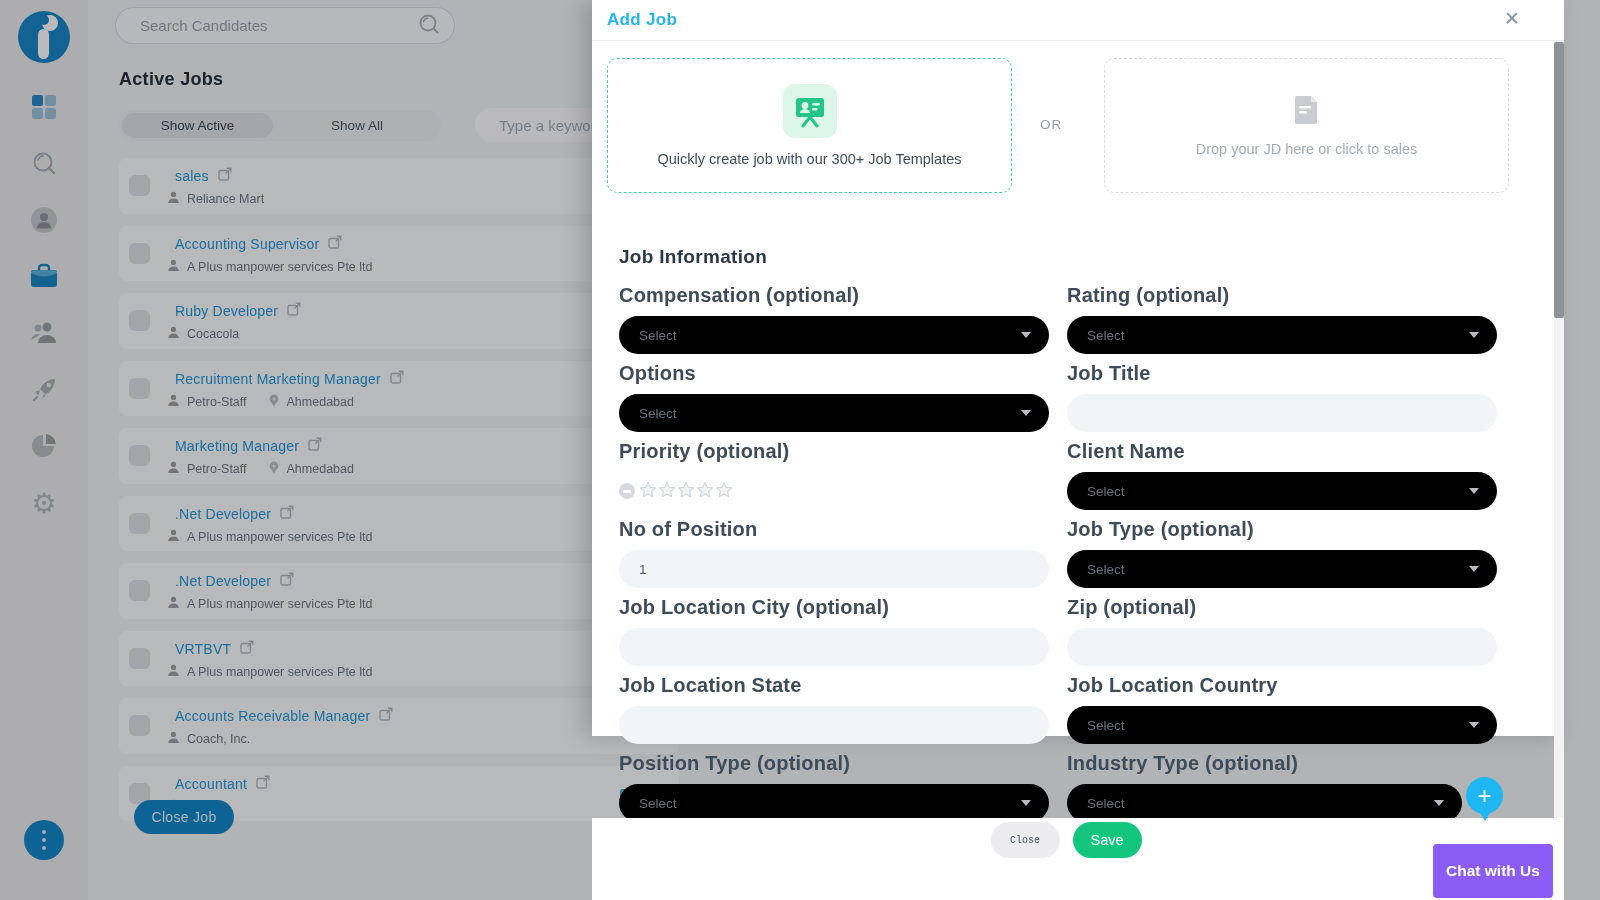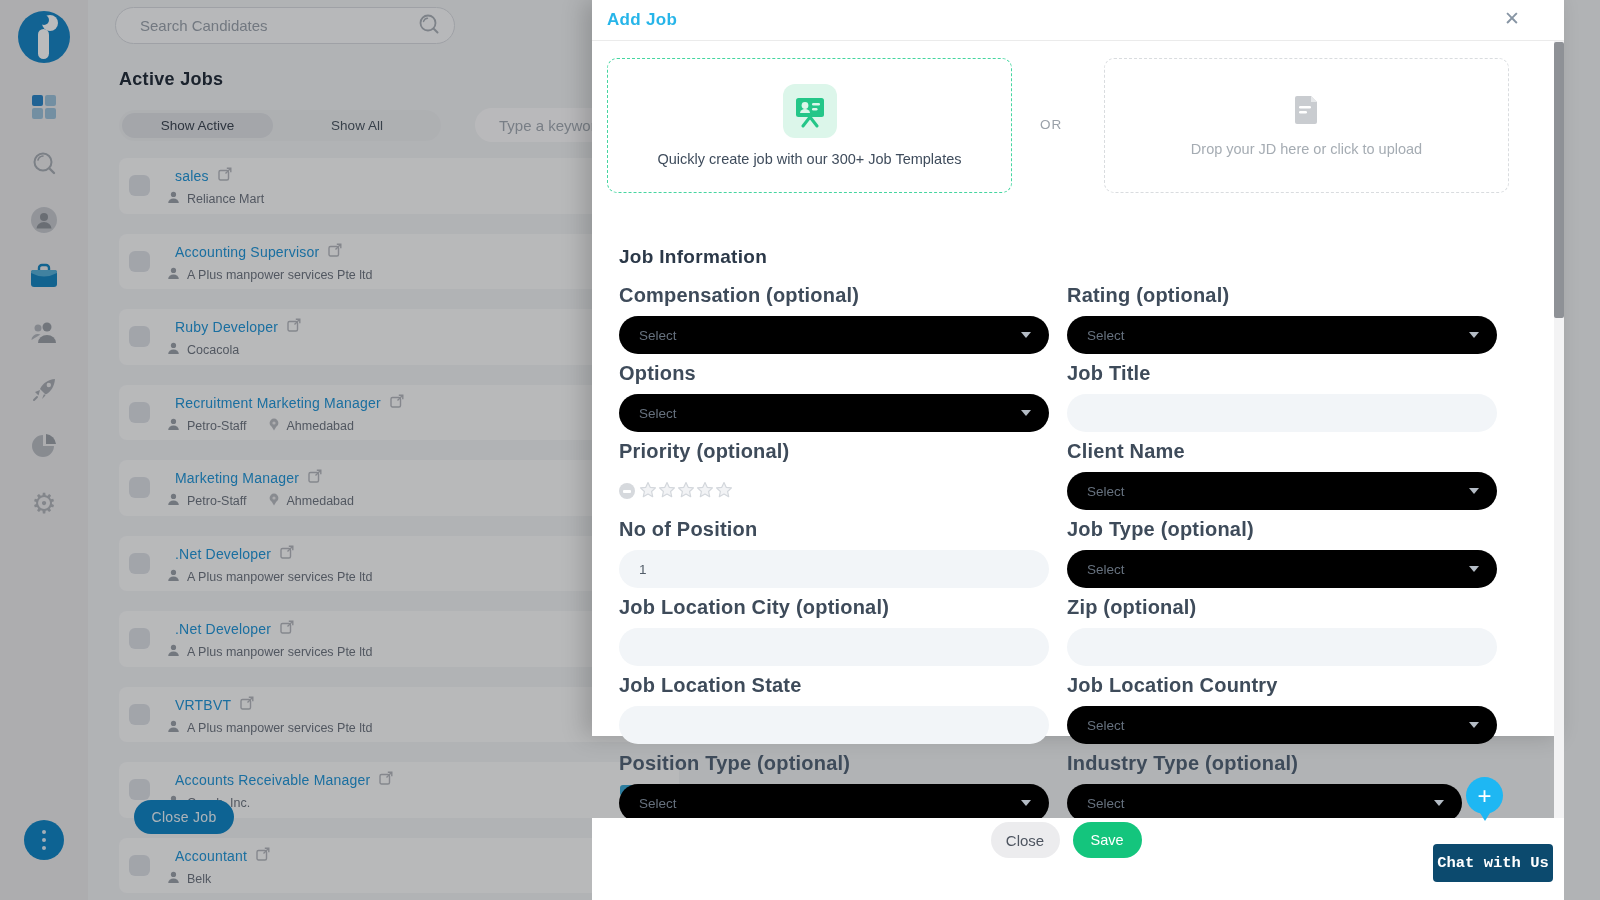--- a/index.html
+++ b/index.html
@@ -26,21 +26,21 @@
   .tabs { position:absolute; left:31px; top:110px; width:322px; height:31px; border-radius:16px; background:#eef0f2; }
   .tab-active { position:absolute; left:3px; top:3px; width:151px; height:25px; border-radius:13px; background:#dfe2e7;
                 display:flex; align-items:center; justify-content:center; font-size:13.5px; color:#3c4652; cursor:pointer; }
   .tab-all { position:absolute; left:154px; top:0; width:168px; height:31px; display:flex; align-items:center;
              justify-content:center; font-size:13.5px; color:#4a5662; cursor:pointer; }
   .kw-pill { position:absolute; left:387px; top:108px; width:210px; height:34px; border-radius:17px; background:#fdfdfe; }
   .kw-pill input { width:100%; height:100%; border:none; outline:none; background:transparent; border-radius:17px;
                  padding:0 12px 0 24px; font-size:15px; color:#5d6772; font-family:inherit; }
   .kw-pill input::placeholder { color:#a3abb4; }
 
-  .jobs { position:absolute; left:31px; top:158px; width:560px; display:flex; flex-direction:column; gap:20px; }
+  .jobs { position:absolute; left:31px; top:158px; width:560px; display:flex; flex-direction:column; gap:12px; }
   .job-row { position:relative; height:55.5px; background:#fbfcfd; border-radius:8px; }
   .job-check { position:absolute; left:10px; top:17px; width:21px; height:21px; border-radius:6px; background:#dde1e7; cursor:pointer; }
   .job-line1 { position:absolute; left:56px; top:9px; display:flex; align-items:center; gap:9px; }
   .job-title { font-size:14px; font-weight:500; color:#2196d8; letter-spacing:.2px; cursor:pointer; }
   .job-line2 { position:absolute; left:48px; top:32px; display:flex; align-items:center; gap:7px; }
   .job-company { font-size:12.5px; color:#6e7681; }
   .job-loc { font-size:12.5px; color:#6e7681; }
   .job-badge { position:absolute; left:501px; top:23px; width:22px; height:11px; border-radius:3px; background:#3ba9d6; }
   .close-job-btn { position:absolute; left:46px; top:800px; width:100px; height:34px; border:none; border-radius:17px;
                    background:#0f86c6; color:#eaf4fb; font-size:14px; font-family:inherit; letter-spacing:.3px; cursor:pointer; }
@@ -75,35 +75,35 @@
            border-left:5px solid transparent; border-right:5px solid transparent; border-top:6px solid #b4bcc5; }
   .tinput { width:430px; height:38px; border-radius:19px; background:#f2f5f8; border:none; outline:none;
             padding-left:20px; font-size:13.5px; color:#525d69; font-family:inherit; }
   .stars { display:flex; align-items:center; gap:1px; height:38px; cursor:pointer; }
   .no-pri { width:16px; height:16px; border-radius:50%; background:#d6d9dd; position:relative; margin-right:3px; }
   .no-pri::after { content:""; position:absolute; left:4px; top:7px; width:8px; height:2.5px; background:#fff; border-radius:1px; }
 
   .modal-footer { position:absolute; left:0; top:818px; width:972px; height:82px; background:#fff;
                   display:flex; justify-content:center; gap:13px; padding-top:4px; }
   .btn-close { width:69px; height:36px; border:none; border-radius:18px; background:#ececee; color:#4e5560;
-               font-size:15px; font-family:Liberation Sans, sans-serif; cursor:pointer; transform:translateX(-12px); }
+               font-size:10px; font-family:Liberation Mono, monospace; cursor:pointer; transform:translateX(-12px); }
   .btn-save { width:69px; height:36px; border:none; border-radius:18px; background:#14c57d; color:#fff;
               font-size:14.5px; font-family:inherit; cursor:pointer; transform:translateX(-12px); }
 
   .sb-track { position:absolute; right:0; top:41px; width:10px; height:777px; background:#f3f3f4; }
   .sb-thumb { position:absolute; right:0; top:1px; width:10px; height:276px; background:#8e9196; border-radius:2px; cursor:pointer; }
 
   .fab { position:absolute; left:874px; top:777px; width:37px; height:52px; cursor:pointer; }
   .fab .circ { width:37px; height:37px; border-radius:50%; background:#1eb7f3; color:#fff; font-size:24px; font-weight:300;
                display:flex; align-items:center; justify-content:center; line-height:1; }
   .fab::after { content:""; position:absolute; left:50%; transform:translateX(-50%); top:31px;
                 border:8px solid transparent; border-top:13px solid #1eb7f3; }
 
-  .chat-btn { position:absolute; left:1433px; top:844px; width:120px; height:38px; border:none; border-radius:4px;
-              background:#0c4a6e; color:#fff; font-size:15.5px; font-weight:600; font-family:Liberation Mono, monospace; cursor:pointer; }
+  .chat-btn { position:absolute; left:1433px; top:844px; width:120px; height:54px; border:none; border-radius:4px;
+              background:#8b5cf6; color:#fff; font-size:15.5px; font-weight:600; font-family:Liberation Sans, sans-serif; cursor:pointer; }
 </style>
 </head>
 <body>
 
 <div class="stage">
 
   <aside class="sidebar">
     <span class="logo">
       <svg width="54" height="54" viewBox="0 0 54 54">
         <circle cx="27" cy="27" r="26" fill="#1586c7"></circle>
@@ -442,21 +442,21 @@
 
     <div class="upload-box drop-box">
       <span>
         <svg width="26" height="30" viewBox="0 0 26 30">
           <path d="M3 2 h14 l6 6 v20 a2 2 0 0 1 -2 2 H3 a2 2 0 0 1 -2 -2 V4 a2 2 0 0 1 2 -2 z" fill="#c9ccd0"></path>
           <path d="M17 2 l6 6 h-6 z" fill="#e6e8ea"></path>
           <rect x="5" y="12" width="12" height="2.4" rx="1.2" fill="#fff"></rect>
           <rect x="5" y="17" width="8" height="2.4" rx="1.2" fill="#fff"></rect>
         </svg>
       </span>
-      <span class="drop-text">Drop your JD here or click to upload</span>
+      <span class="drop-text">Drop your JD here or click to sales</span>
     </div>
 
     <div class="section-title">Job Information</div>
 
     <div class="field" style="left:27px;top:284px">
       <div class="flabel">Compensation (optional)</div>
       <div class="select">
         <span class="sel-val">Select</span>
         <span class="caret"></span>
       </div>

